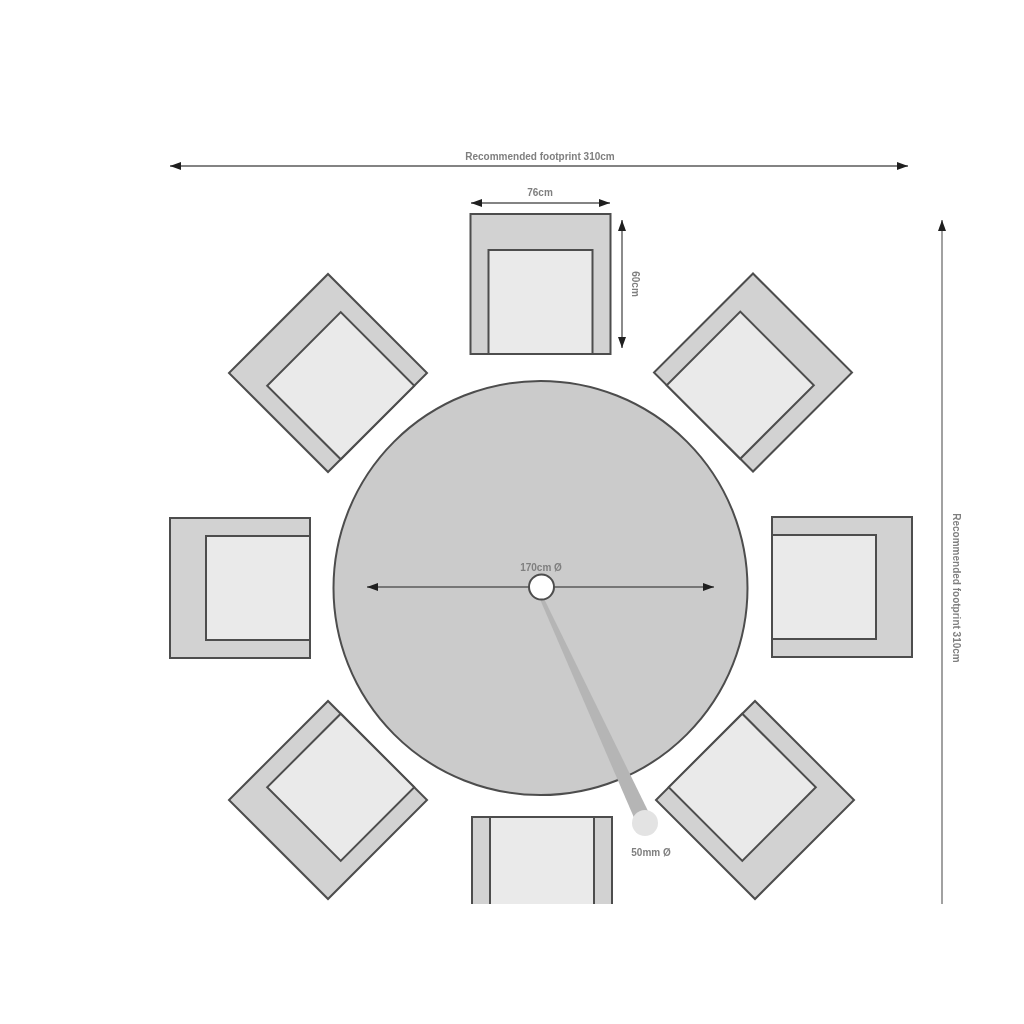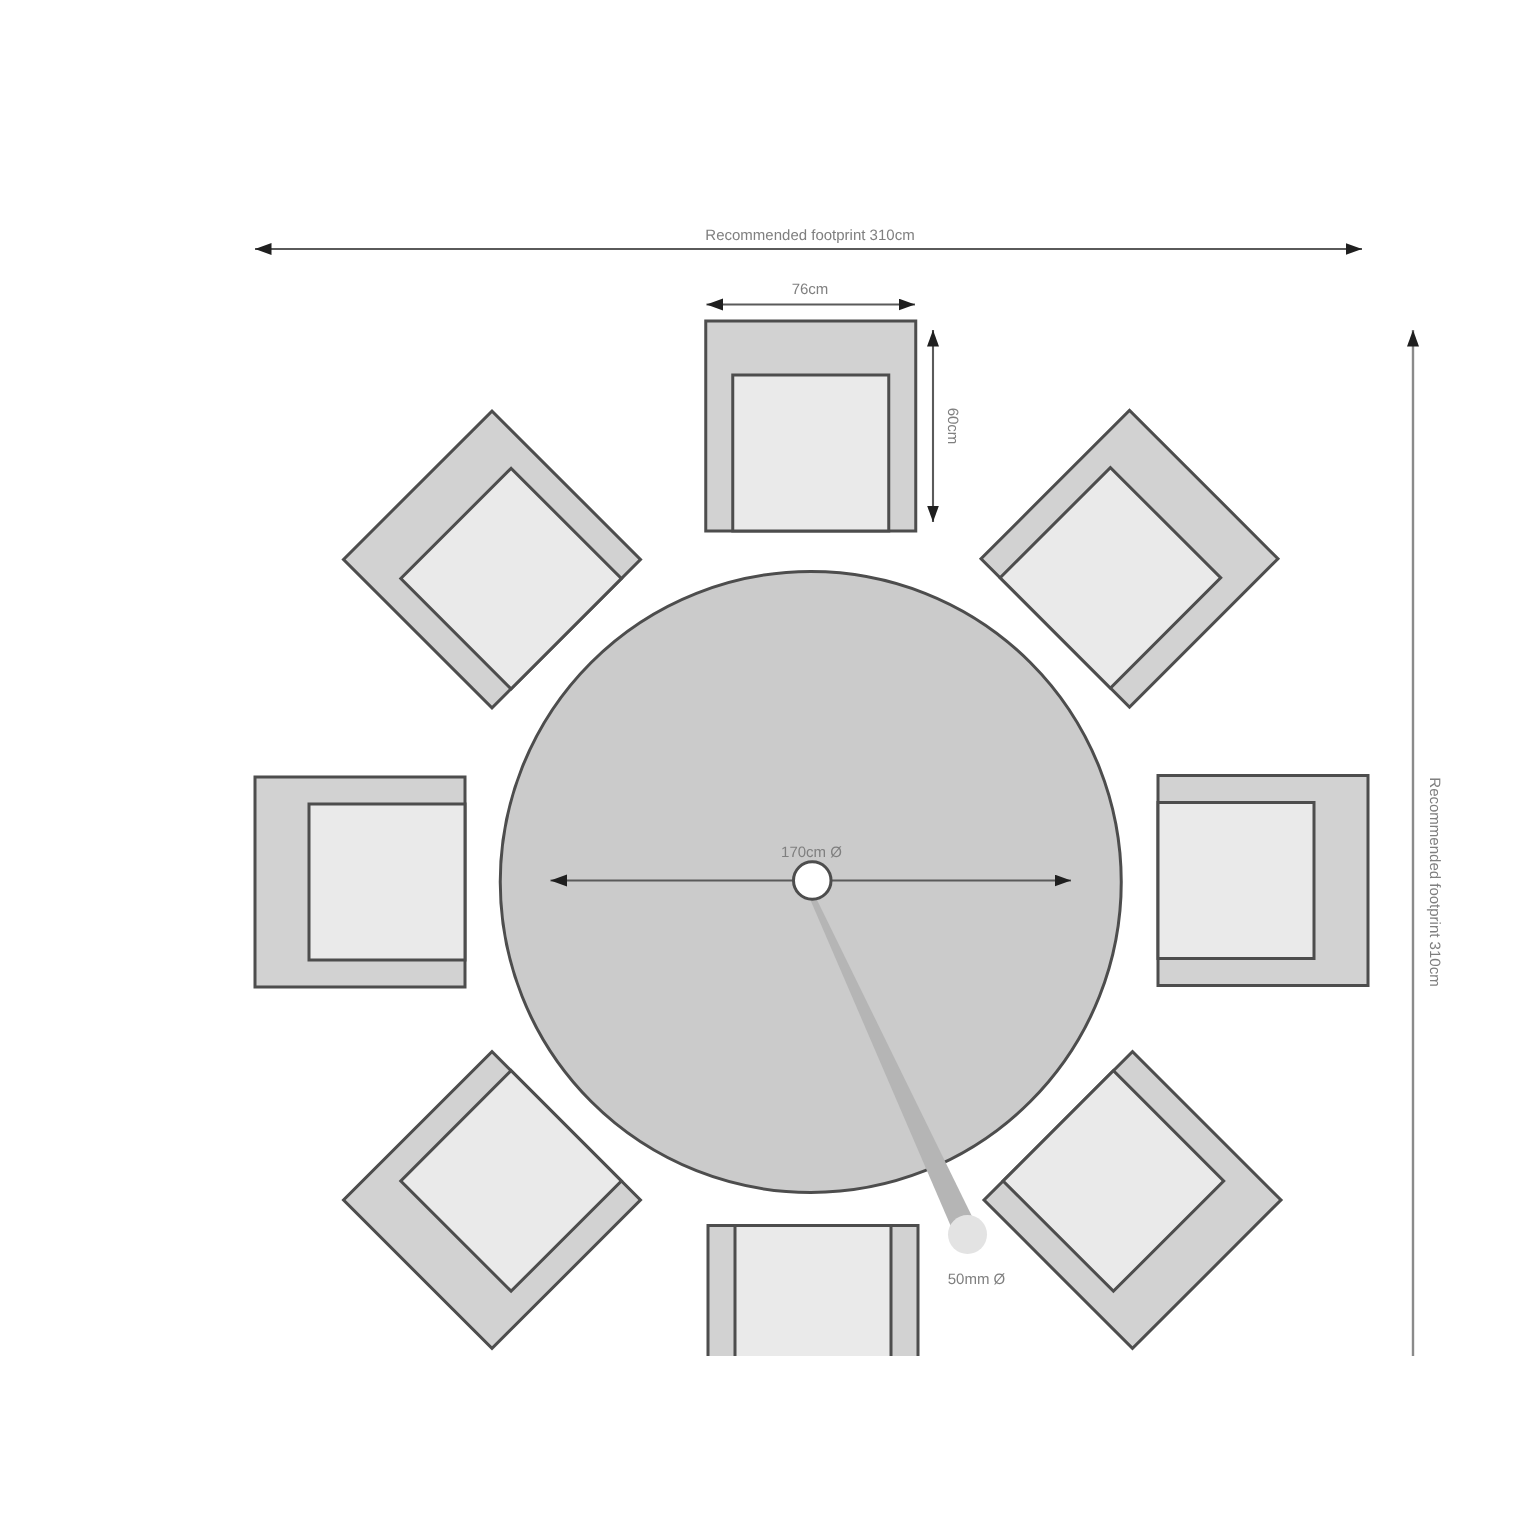--- a/index.html
+++ b/index.html
@@ -7,20 +7,21 @@
     padding: 0;
     background: #ffffff;
     font-family: "Liberation Sans", sans-serif;
   }
   .stage {
     position: relative;
     width: 1024px;
     height: 904px;
     background: #ffffff;
     overflow: hidden;
+    font-weight: bold;
   }
   svg { display: block; }
   .outline      { stroke: #4d4d4d; stroke-width: 2; }
   .table-fill   { fill: #cbcbcb; }
   .chair-fill   { fill: #d2d2d2; }
   .seat-fill    { fill: #eaeaea; }
   .hole-fill    { fill: #ffffff; }
   .dim-line     { stroke: #5a5a5a; stroke-width: 1.4; fill: none; }
   .dim-line-lt  { stroke: #8a8a8a; stroke-width: 1.6; fill: none; }
   .callout      { fill: #b5b5b5; }

